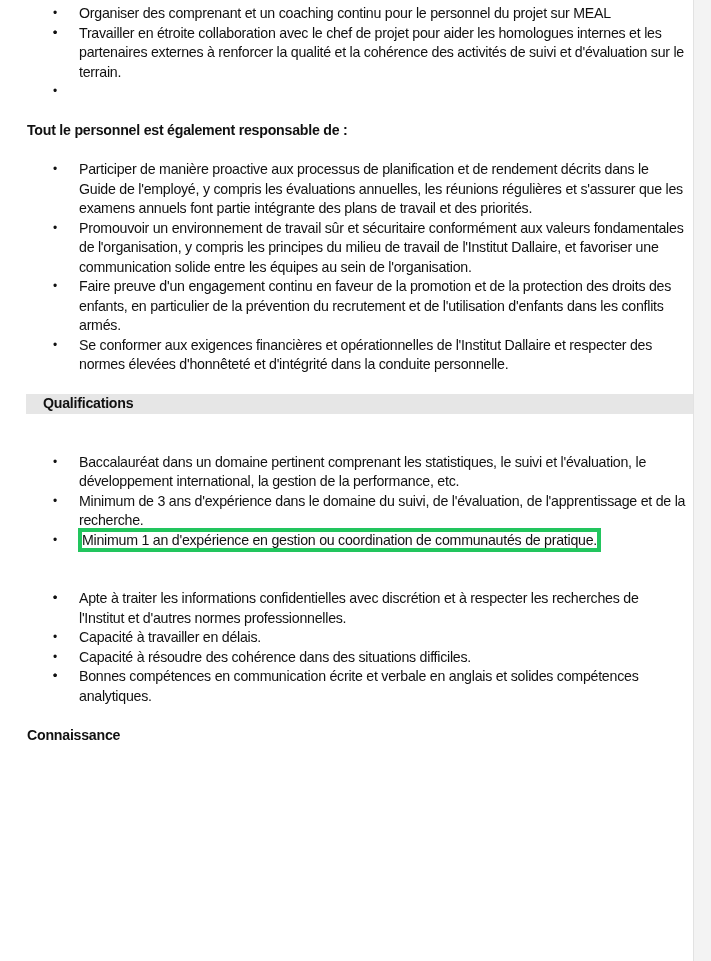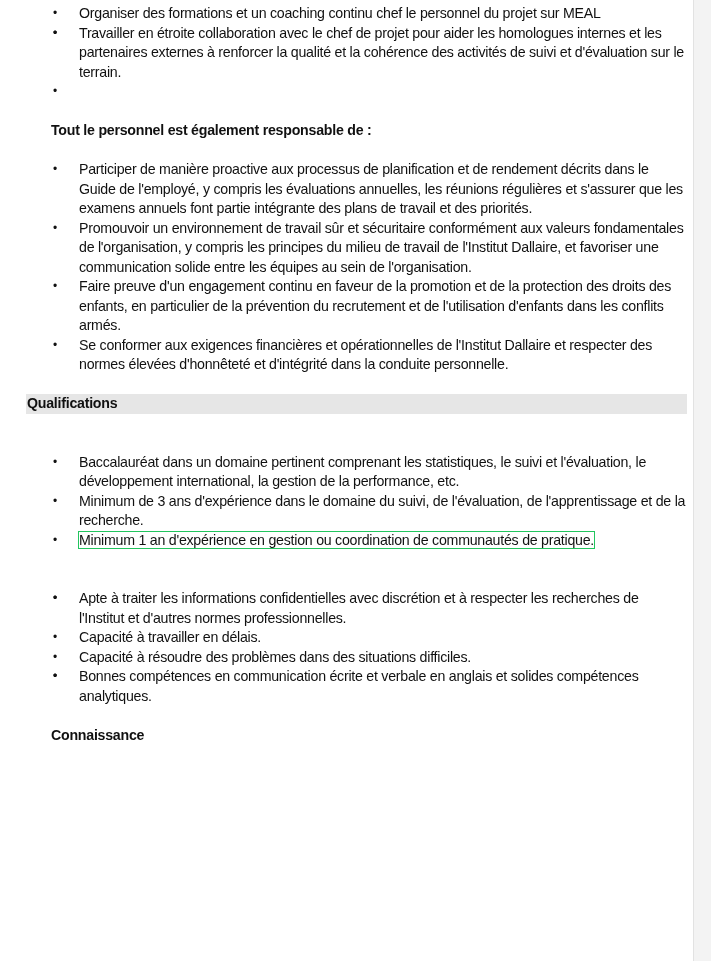--- a/index.html
+++ b/index.html
@@ -20,36 +20,36 @@
   }
   .content {
     position: absolute; left: 27px; top: 4px; width: 660px;
     font-size: 14.2px; line-height: 19.5px; letter-spacing: -0.25px;
   }
   ul { list-style: none; margin: 0; padding: 0; }
   li { position: relative; padding-left: 52px; }
   li .bullet {
     position: absolute; left: 26px; top: 0; font-size: 12px;
   }
-  .heading { font-weight: bold; margin-left: 24px; }
+  .heading { font-weight: bold; }
   .gap-1 { height: 19.5px; }
   .gap-2 { height: 39px; }
   .band {
-    background: #e6e6e6; margin-left: -1px; width: 660px; padding-left: 1px;
+    background: #e6e6e6; margin-left: -1px; width: 660px; padding-left: 17px;
   }
-  .hl { border: 1px solid #22c55e; margin-left: -1px; }
+  .hl { border: 4px solid #22c55e; margin-left: -1px; }
 </style>
 </head>
 <body>
 
 <div class="page">
   <div class="content">
 
     <ul>
-      <li><span class="bullet">•</span><span>Organiser des formations et un coaching continu chef le personnel du projet sur MEAL</span></li>
+      <li><span class="bullet">•</span><span>Organiser des comprenant et un coaching continu pour le personnel du projet sur MEAL</span></li>
       <li><span class="bullet">•</span></li>
       <li><span class="bullet">•</span><span>Travailler en étroite collaboration avec le chef de projet pour aider les homologues internes et les partenaires externes à renforcer la qualité et la cohérence des activités de suivi et d'évaluation sur le terrain.</span></li>
       <li><span class="bullet">•</span></li>
     </ul>
 
     <div class="gap-2"></div>
 
     <div class="heading">Tout le personnel est également responsable de :</div>
     <div class="gap-1"></div>
 
@@ -74,21 +74,21 @@
     </ul>
 
     <div class="gap-1"></div>
 
     <div class="gap-1"></div>
 
     <ul>
       <li><span class="bullet">•</span></li>
       <li><span class="bullet">•</span><span>Apte à traiter les informations confidentielles avec discrétion et à respecter les recherches de l'Institut et d'autres normes professionnelles.</span></li>
       <li><span class="bullet">•</span><span>Capacité à travailler en délais.</span></li>
-      <li><span class="bullet">•</span><span>Capacité à résoudre des problèmes dans des situations difficiles.</span></li>
+      <li><span class="bullet">•</span><span>Capacité à résoudre des cohérence dans des situations difficiles.</span></li>
       <li><span class="bullet">•</span></li>
       <li><span class="bullet">•</span><span>Bonnes compétences en communication écrite et verbale en anglais et solides compétences analytiques.</span></li>
     </ul>
 
     <div class="gap-1"></div>
 
     <div class="heading">Connaissance</div>
   </div>
 </div>
 

